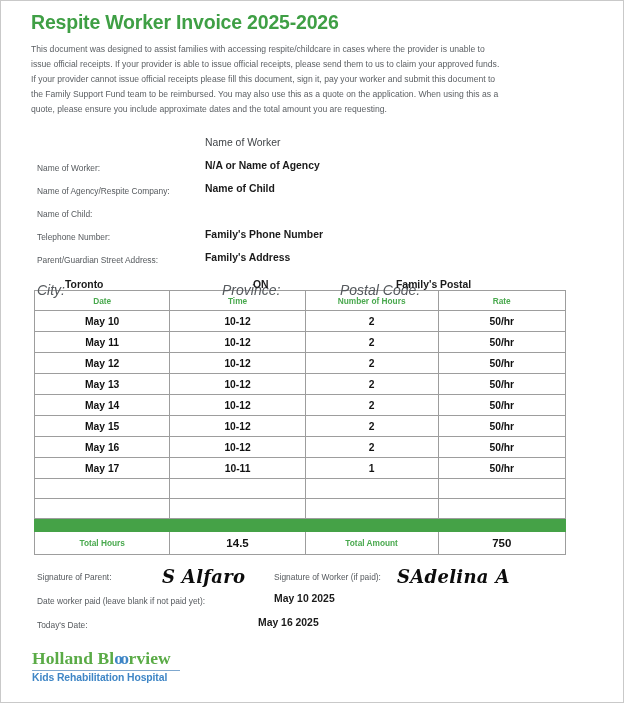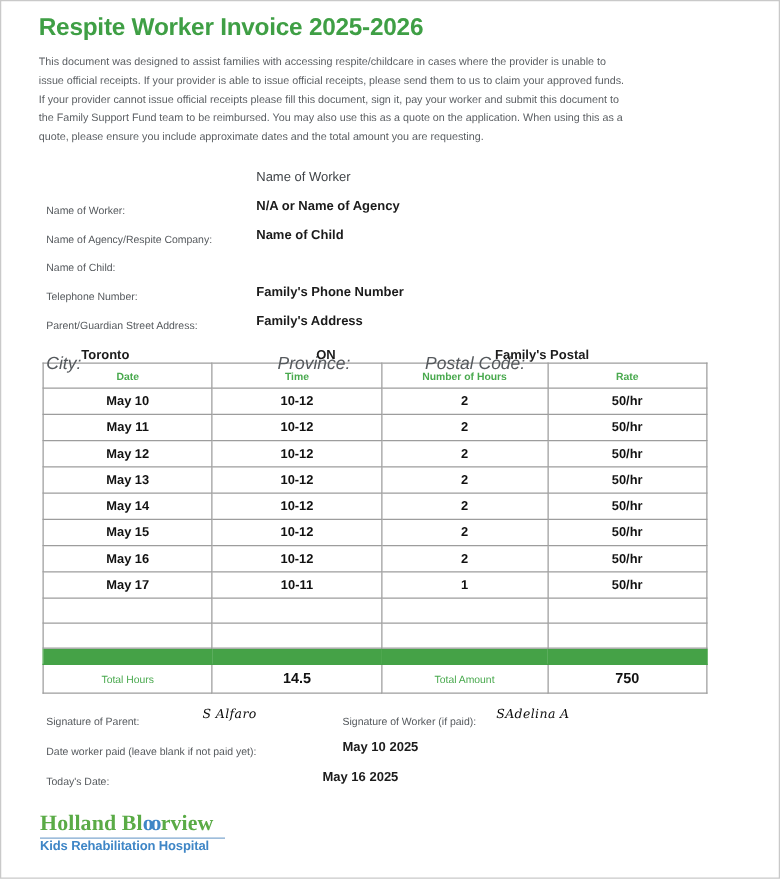--- a/index.html
+++ b/index.html
@@ -139,21 +139,21 @@
     border-top: 1px solid #45a247;
     border-bottom: 1px solid #45a247;
     height: 12px;
   }
   tr.totals td {
     height: 22px;
   }
   td.tot-label {
     color: #49a94e;
     font-size: 8.3px;
-    font-weight: normal;
+    font-weight: bold;
     text-align: left;
     padding-left: 6px;
   }
   td.tot-value {
     font-size: 11.5px;
     font-weight: bold;
     color: #111111;
     text-align: left;
     padding-left: 6px;
   }
@@ -173,22 +173,22 @@
     position: absolute;
     font-size: 8.4px;
     color: #55595d;
     top: 6px;
     white-space: nowrap;
   }
   .script {
     position: absolute;
     font-family: "DejaVu Serif", serif;
     font-style: italic;
-    font-weight: normal;
-    font-size: 10px;
+    font-weight: bold;
+    font-size: 18px;
     color: #0c0c0c;
     top: 0px;
     white-space: nowrap;
     letter-spacing: 0.3px;
   }
   .sig-val {
     position: absolute;
     font-size: 10.4px;
     font-weight: bold;
     color: #1b1b1b;

